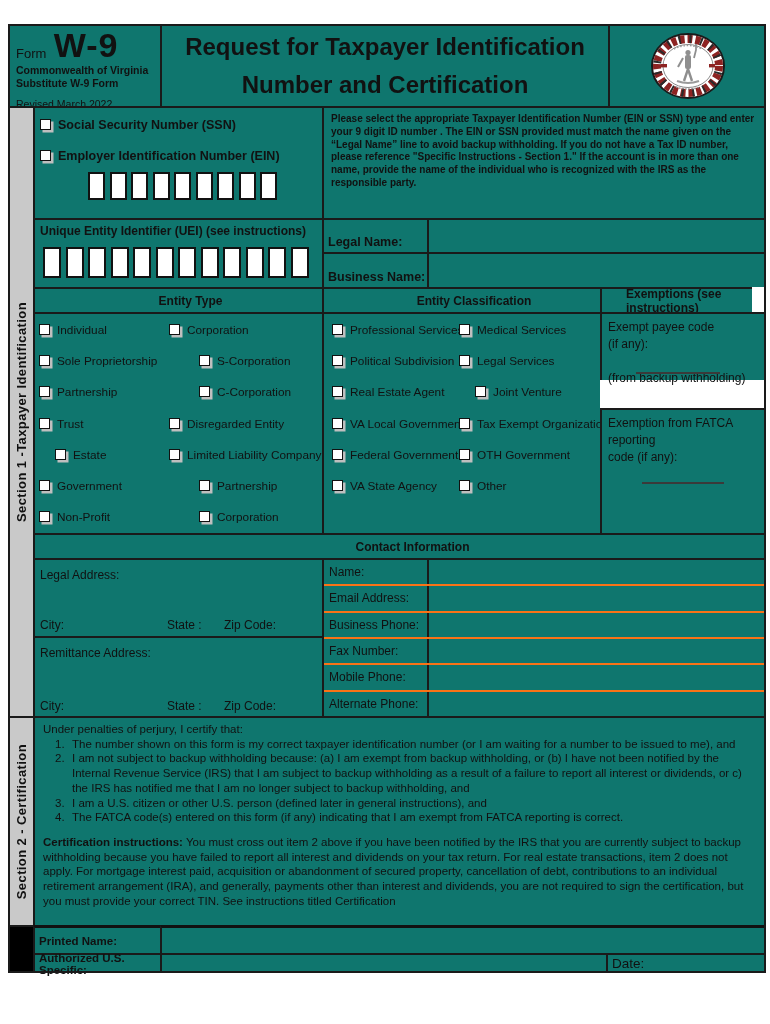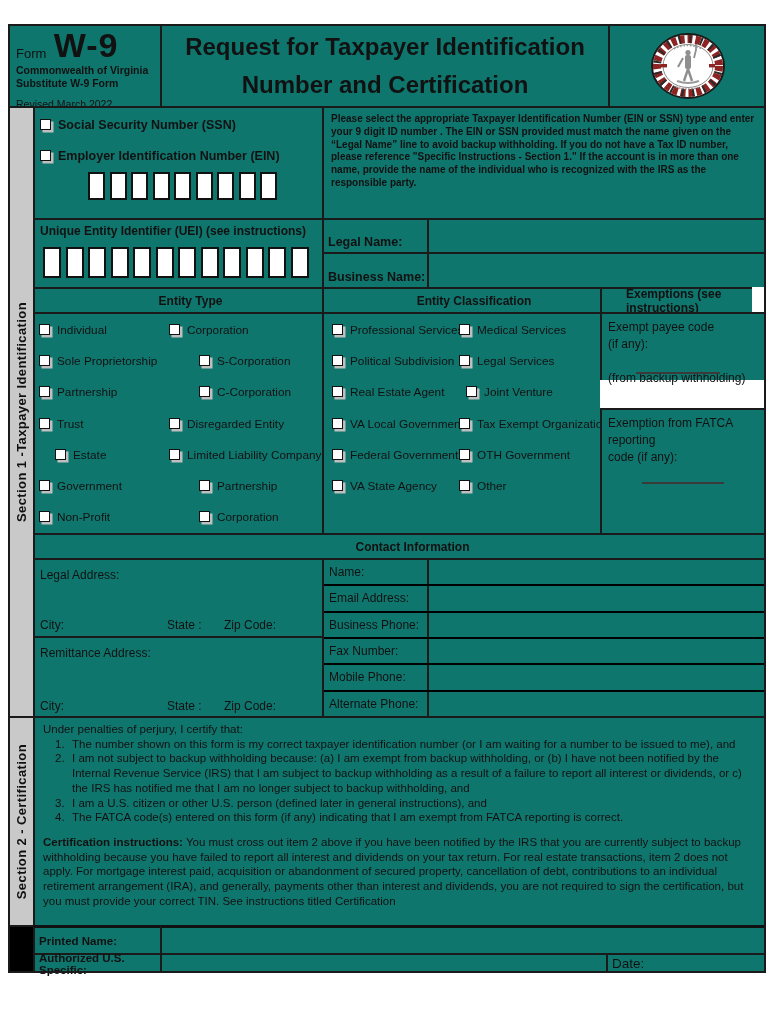--- a/index.html
+++ b/index.html
@@ -27,21 +27,21 @@
   .cbl{font-size:11.8px;white-space:nowrap;}
   .dboxes{position:absolute;display:flex;gap:4.5px;}
   .dbox{width:17px;height:28px;box-sizing:border-box;border:2px solid #111;background:#fff;}
   .ubox{width:18px;height:31px;box-sizing:border-box;border:2px solid #111;background:#fff;}
   .blab{font-size:12.5px;font-weight:bold;white-space:nowrap;}
   .instr{font-size:10px;line-height:1.28;padding:5px 8px 0 7px;font-weight:bold;}
   .hdrcell{display:flex;align-items:center;justify-content:center;font-size:12px;font-weight:bold;padding-left:24px;}
   .exline{font-size:12px;line-height:1.4;}
   .uline{position:absolute;border-bottom:2px solid #3a3a3a;}
   .flab{font-size:12px;white-space:nowrap;position:absolute;}
-  .crow{display:flex;border-top:2px solid #000000;flex:1;align-items:stretch;}
+  .crow{display:flex;border-top:2px solid #f97316;flex:1;align-items:stretch;}
   .crow:first-child{border-top:none;}
   .clab{width:105px;box-sizing:border-box;border-right:2px solid #1a1a1a;display:flex;align-items:center;
         padding-left:5px;font-size:12px;flex:none;}
   .cval{flex:1;}
   .divline{position:absolute;left:0;width:100%;height:2px;background:#1a1a1a;}
   .cert{font-size:11.5px;line-height:1.28;padding:4px 8px 0 8px;overflow:hidden;}
   .citem{display:flex;margin-left:12px;}
   .cn{width:17px;flex:none;}
   .ct{flex:1;}
   .certp{margin-top:10px;}
@@ -249,21 +249,21 @@
       </div>
 
     <div class="cbi" style="left:135px;top:8px;">
         <span class="cb"></span>
         <span class="cbl">Medical Services</span>
       </div>
     <div class="cbi" style="left:135px;top:39px;">
         <span class="cb"></span>
         <span class="cbl">Legal Services</span>
       </div>
-    <div class="cbi" style="left:142px;top:70px;">
+    <div class="cbi" style="left:151px;top:70px;">
         <span class="cb"></span>
         <span class="cbl">Joint Venture</span>
       </div>
     <div class="cbi" style="left:135px;top:102px;">
         <span class="cb"></span>
         <span class="cbl">Tax Exempt Organization</span>
       </div>
     <div class="cbi" style="left:135px;top:133px;">
         <span class="cb"></span>
         <span class="cbl">OTH Government</span>

